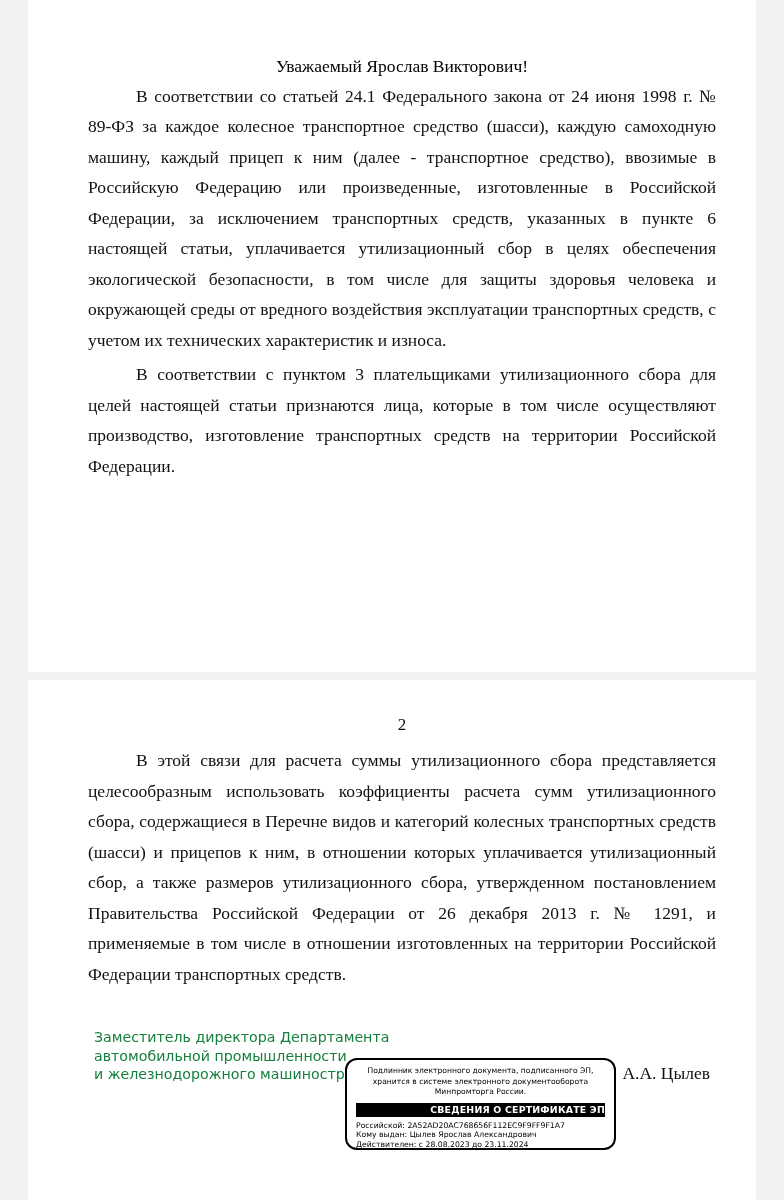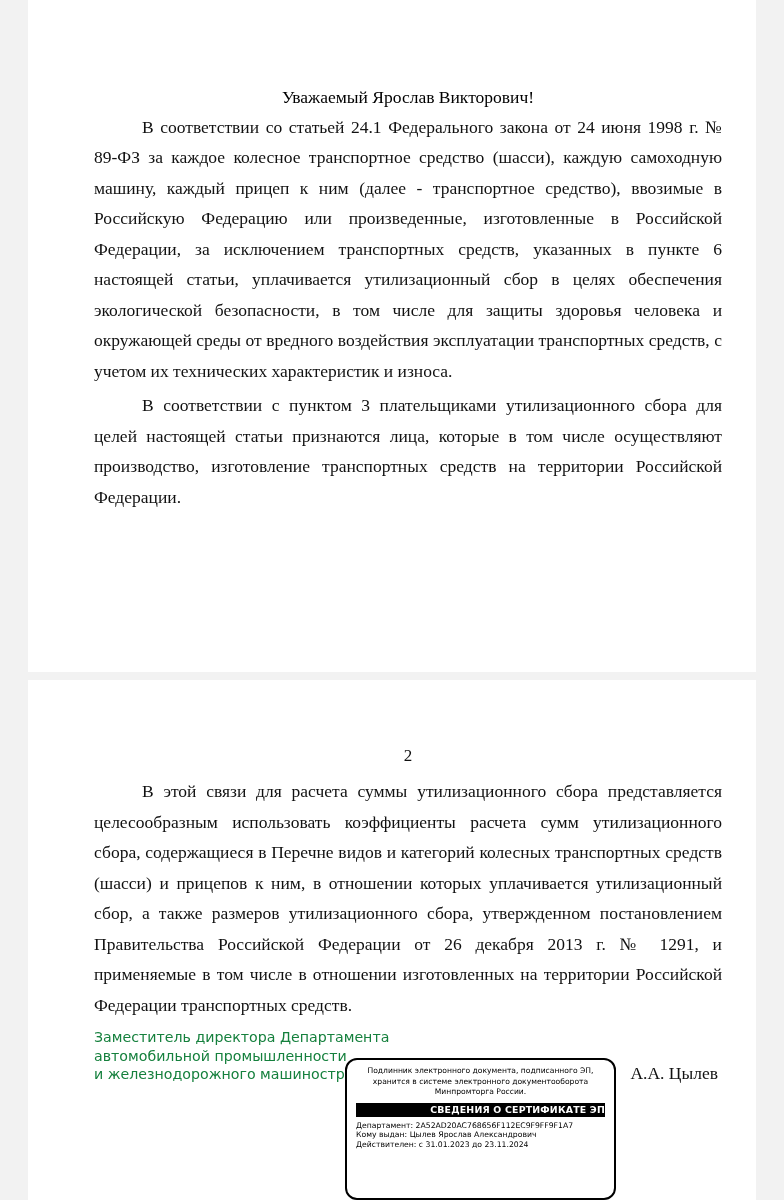--- a/index.html
+++ b/index.html
@@ -19,24 +19,23 @@
     position: absolute;
     left: 28px;
     width: 728px;
     background: #ffffff;
   }
   #page-1 { top: 0; height: 672px; }
   #page-2 { top: 680px; height: 520px; }
 
   .doc-body {
     position: absolute;
-    left: 66px;          
+    left: 60px;          
     width: 628px;        
     top: 0;
-    margin-top: 31px;
   }
 
   .greeting {
     text-align: center;
     font-size: 17.5px;
     line-height: 1.0;
     margin: 0;
   }
 
   p.para {
@@ -74,36 +73,36 @@
     top: 0;
     width: 420px;
     font-family: "DejaVu Sans", "Liberation Sans", sans-serif;
     font-size: 14.2px;
     line-height: 18.5px;
     color: #15803d;
     white-space: pre-line;
   }
   .sign-name {
     position: absolute;
-    right: 4px;
+    right: 12px;
     top: 37px;
     font-family: "Liberation Serif", "DejaVu Serif", serif;
     font-size: 17.5px;
     line-height: 1;
     color: #111111;
     white-space: nowrap;
   }
 
   
   .es-stamp {
     position: absolute;
     left: 317px;          
     top: 378px;           
     width: 271px;
-    height: 142px;
+    height: 92px;
     box-sizing: border-box;
     border: 2.6px solid #000000;
     border-radius: 12px;
     background: #ffffff;
     font-family: "DejaVu Sans", "Liberation Sans", sans-serif;
     color: #000000;
     padding: 6px 9px 5px 9px;
   }
   .es-head {
     text-align: center;
@@ -151,17 +150,17 @@
 автомобильной промышленности
 и железнодорожного машиностроения</div>
     <div class="sign-name">А.А. Цылев</div>
   </div>
 
   <div class="es-stamp">
     <div class="es-head">Подлинник электронного документа, подписанного ЭП,
 хранится в системе электронного документооборота
 Минпромторга России.</div>
     <div class="es-bar">СВЕДЕНИЯ О СЕРТИФИКАТЕ ЭП</div>
-    <div class="es-lines">Департамент: 2A52AD20AC768656F112EC9F9FF9F1A7</div>
+    <div class="es-lines">Российской: 2A52AD20AC768656F112EC9F9FF9F1A7</div>
     <div class="es-lines">Кому выдан: Цылев Ярослав Александрович</div>
-    <div class="es-lines">Действителен: с 31.01.2023 до 23.11.2024</div>
+    <div class="es-lines">Действителен: с 28.08.2023 до 23.11.2024</div>
   </div>
 </div>
 
 </body></html>

